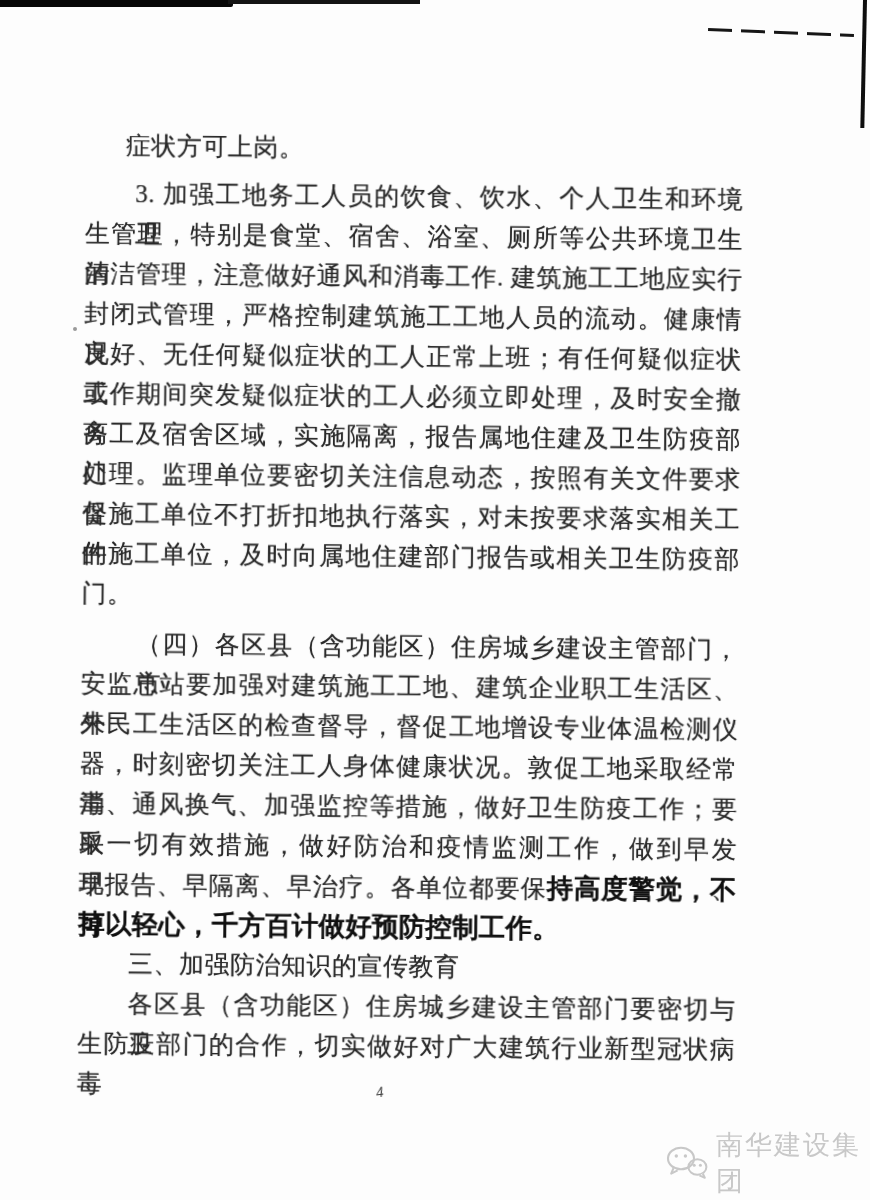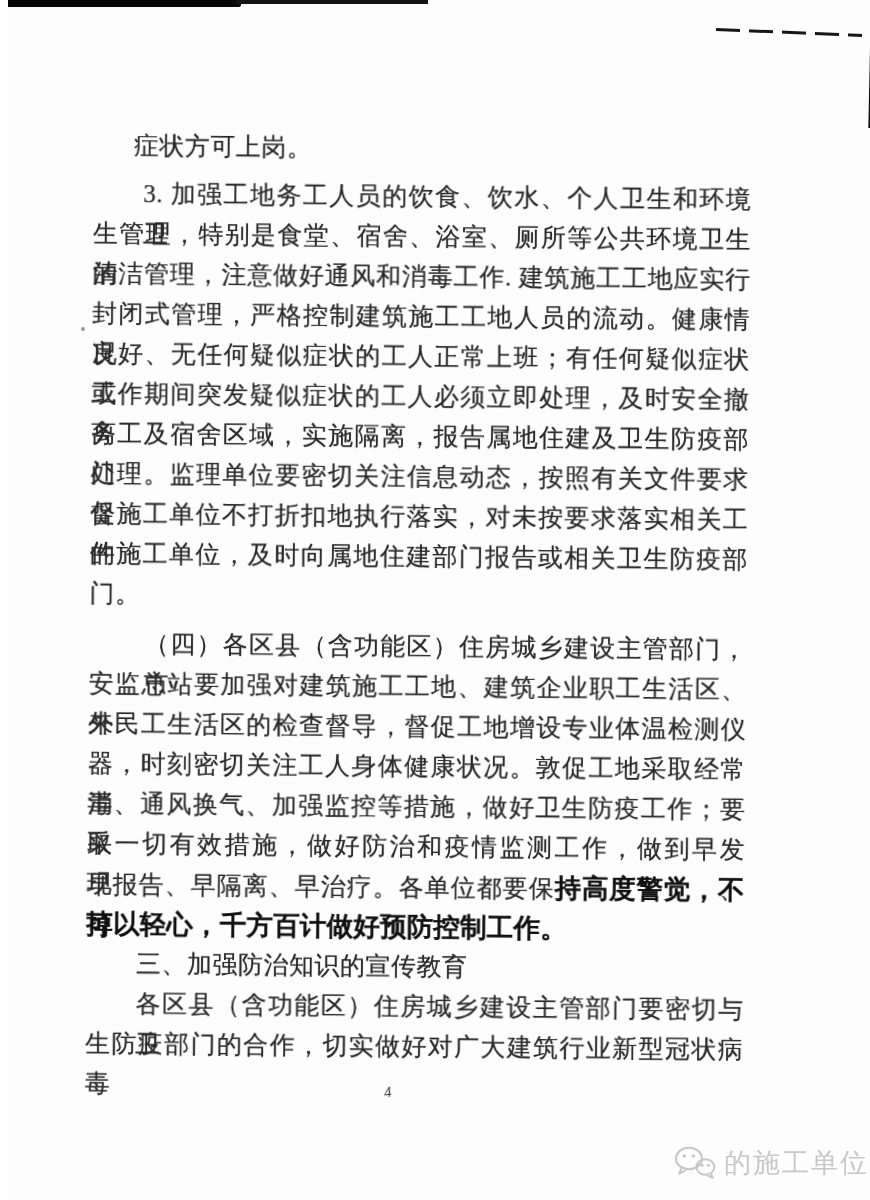--- a/index.html
+++ b/index.html
@@ -6,21 +6,20 @@
   body{
     width:870px;height:1200px;
     background:#ffffff;
     overflow:hidden;
     font-family:"Liberation Serif","DejaVu Serif",serif;
     position:relative;
   }
   .page{
     position:absolute;inset:0;
     background:#fdfdfd;
-    margin-left:8px;
   }
   
   .top-bar-1{position:absolute;left:0;top:0;width:233px;height:7px;background:#070707;border-radius:0 0 2px 0;}
   .top-bar-2{position:absolute;left:228px;top:0;width:192px;height:4px;background:#141414;}
   .top-dash-line{
     position:absolute;left:708px;top:31px;width:146px;height:3px;
     background:repeating-linear-gradient(90deg,#161616 0 24px,rgba(0,0,0,0) 24px 33px);
     transform:rotate(2.4deg);
   }
   .right-edge-line{position:absolute;left:863px;top:0;width:4px;height:128px;background:#0d0d0d;transform:rotate(1.2deg);transform-origin:top center;}
@@ -106,16 +105,16 @@
     <svg class="wm-icon" viewBox="0 0 42 36" fill="none" xmlns="http://www.w3.org/2000/svg">
       <ellipse cx="15" cy="13.5" rx="13" ry="10.8" stroke="#c8c8c8" stroke-width="2.1"></ellipse>
       <path d="M7.5 23.2 L5.2 28.6 L11.6 25.4" stroke="#c8c8c8" stroke-width="2.1" stroke-linejoin="round" fill="#fdfdfd"></path>
       <circle cx="10.3" cy="11" r="1.7" fill="#c8c8c8"></circle>
       <circle cx="19.4" cy="11" r="1.7" fill="#c8c8c8"></circle>
       <ellipse cx="31.4" cy="22" rx="9" ry="7.8" stroke="#c8c8c8" stroke-width="2"></ellipse>
       <path d="M36.8 28.6 L38.8 32.8 L33.4 30.4" stroke="#c8c8c8" stroke-width="2" stroke-linejoin="round" fill="#fdfdfd"></path>
       <circle cx="28.2" cy="20.2" r="1.5" fill="#c8c8c8"></circle>
       <circle cx="34.4" cy="20.2" r="1.5" fill="#c8c8c8"></circle>
     </svg>
-    <span>的施工单位</span>
+    <span>南华建设集团</span>
   </div>
 
 </div>
 
 </body></html>

